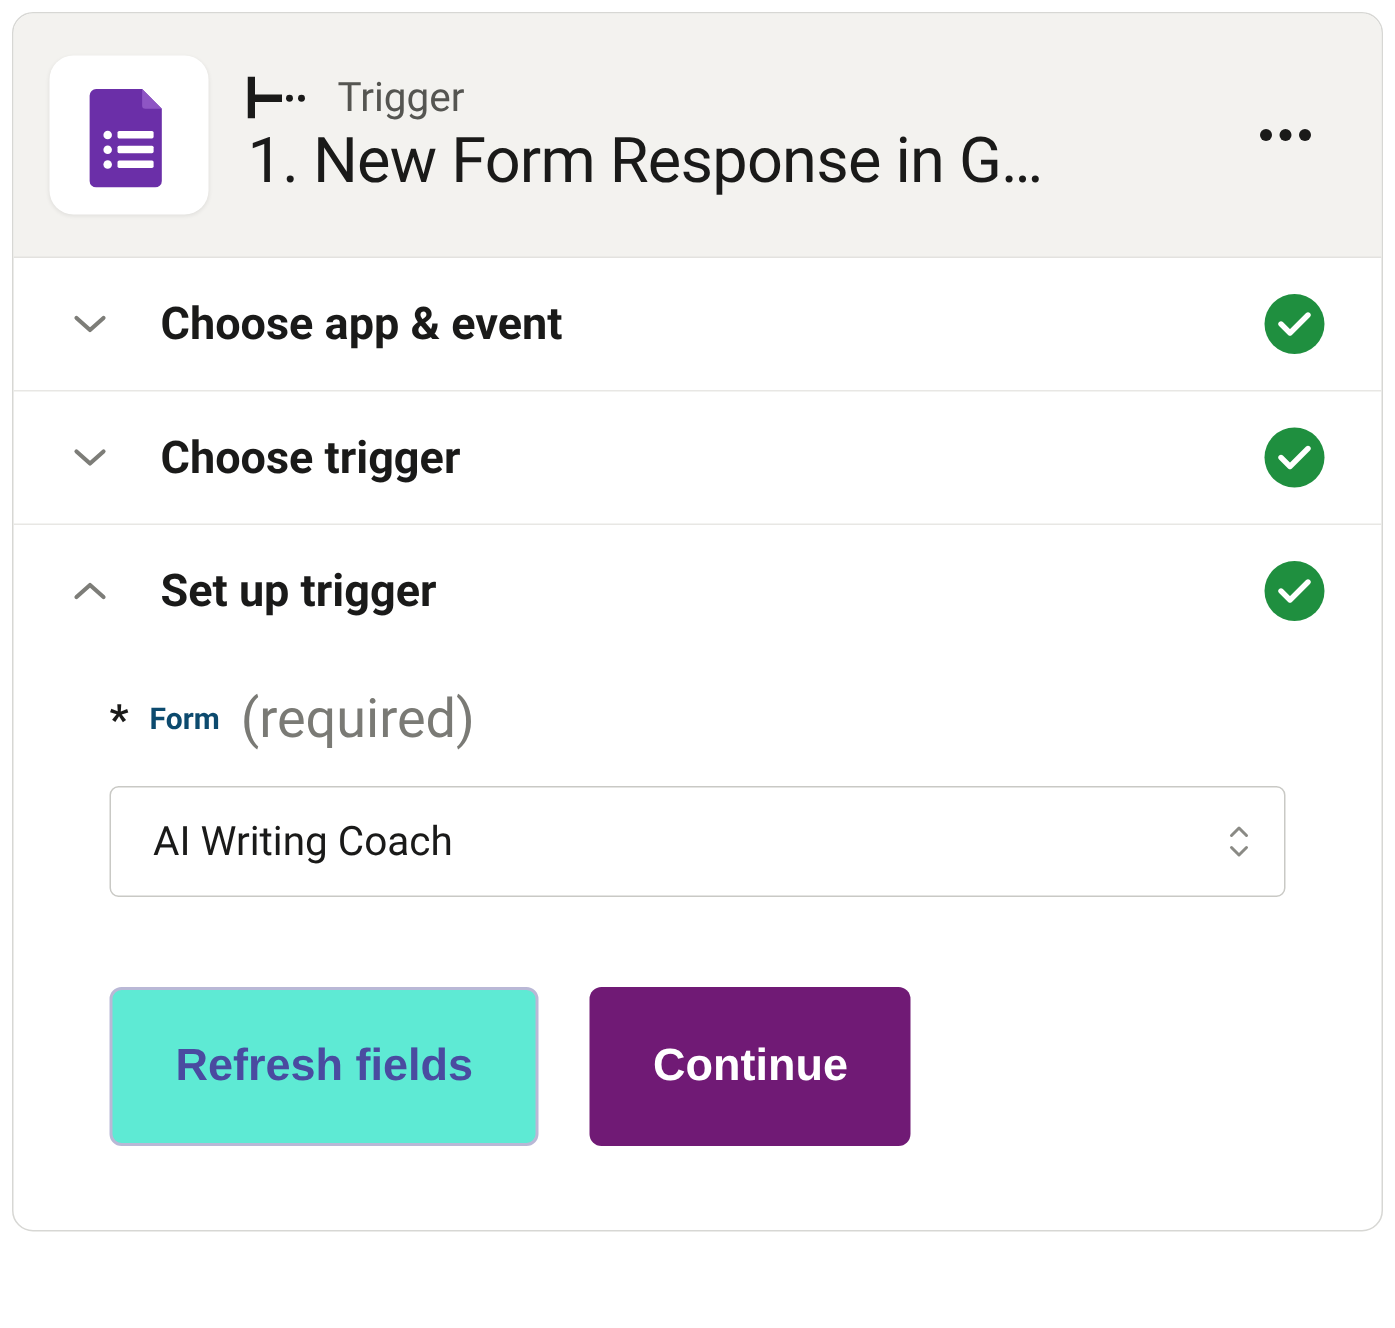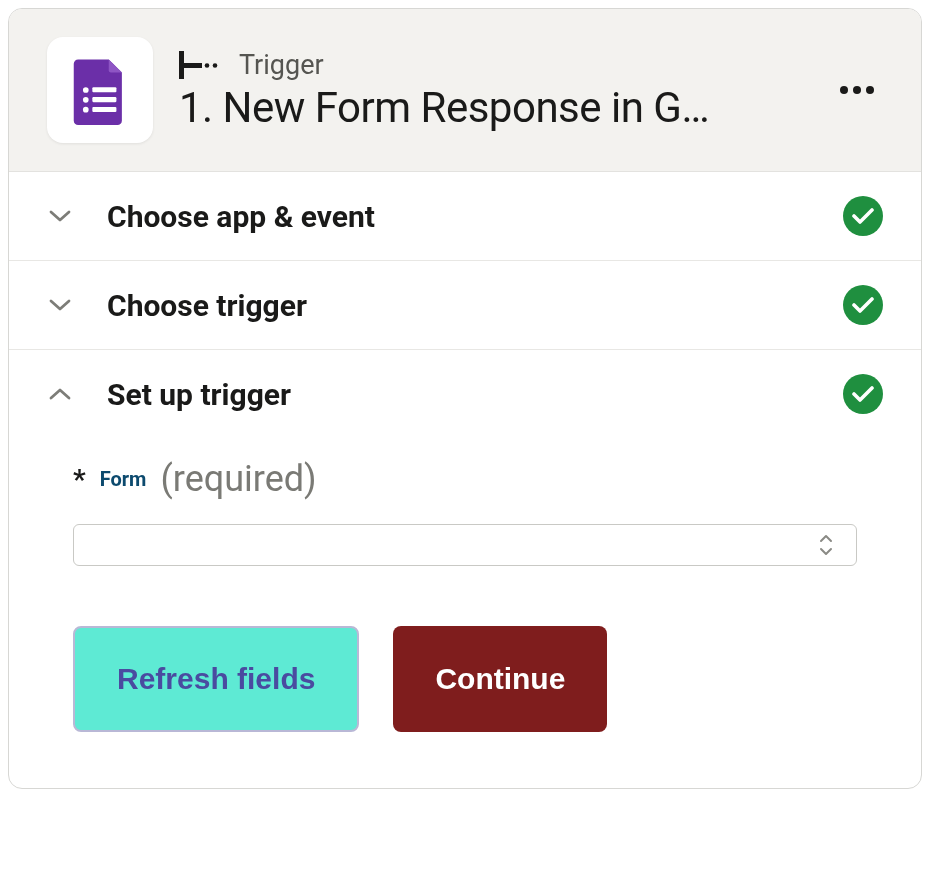--- a/index.html
+++ b/index.html
@@ -15,21 +15,21 @@
     .card {
       width: 914px;
       border: 1px solid #d7d7d4;
       border-radius: 14px;
       overflow: hidden;
       background: #ffffff;
     }
     .header {
       background: #f3f2ef;
       border-bottom: 1px solid #e3e2df;
-      padding: 28px 40px 28px 38px;
+      padding: 28px 40px 28px 24px;
       display: flex;
       align-items: center;
       gap: 26px;
     }
     .app-icon {
       width: 106px;
       height: 106px;
       background: #ffffff;
       border-radius: 16px;
       display: flex;
@@ -192,21 +192,21 @@
       cursor: pointer;
       border: none;
     }
     .btn-secondary {
       background: #5eead4;
       border: 2px solid #b9b8d6;
       color: #4a4ba0;
       min-width: 282px;
     }
     .btn-primary {
-      background: #7f1d1d;
+      background: #701a75;
       color: #ffffff;
       min-width: 212px;
     }
   </style>
 </head>
 <body>
 
 <div class="card">
   <div class="header">
     <div class="app-icon">
@@ -290,20 +290,21 @@
           </svg>
       </div>
     </div>
     <div class="section-body">
       <div class="field-label-row">
         <span class="asterisk">*</span>
         <span class="field-label">Form</span>
         <span class="field-required">(required)</span>
       </div>
       <div class="select">
+        <span>AI Writing Coach</span>
         <span class="select-caret">
           <svg width="16" height="10" viewBox="0 0 16 10">
               <path d="M3 7 L8 2 L13 7" stroke="#8a8a85" stroke-width="2" fill="none" stroke-linecap="round" stroke-linejoin="round"></path>
             </svg>
           <svg width="16" height="10" viewBox="0 0 16 10">
               <path d="M3 3 L8 8 L13 3" stroke="#8a8a85" stroke-width="2" fill="none" stroke-linecap="round" stroke-linejoin="round"></path>
             </svg>
         </span>
       </div>
       <div class="button-row">

